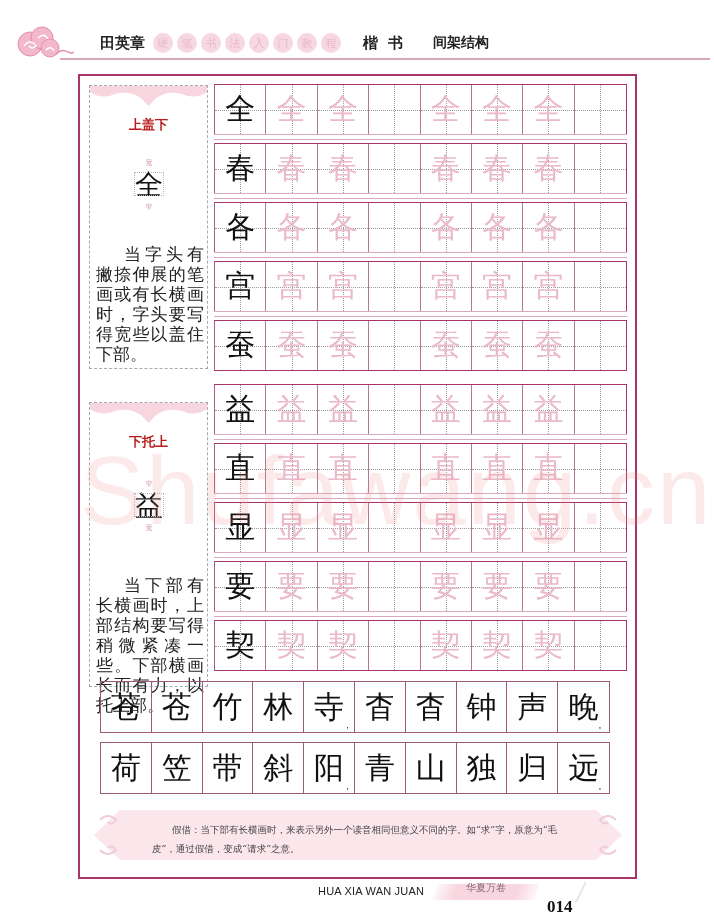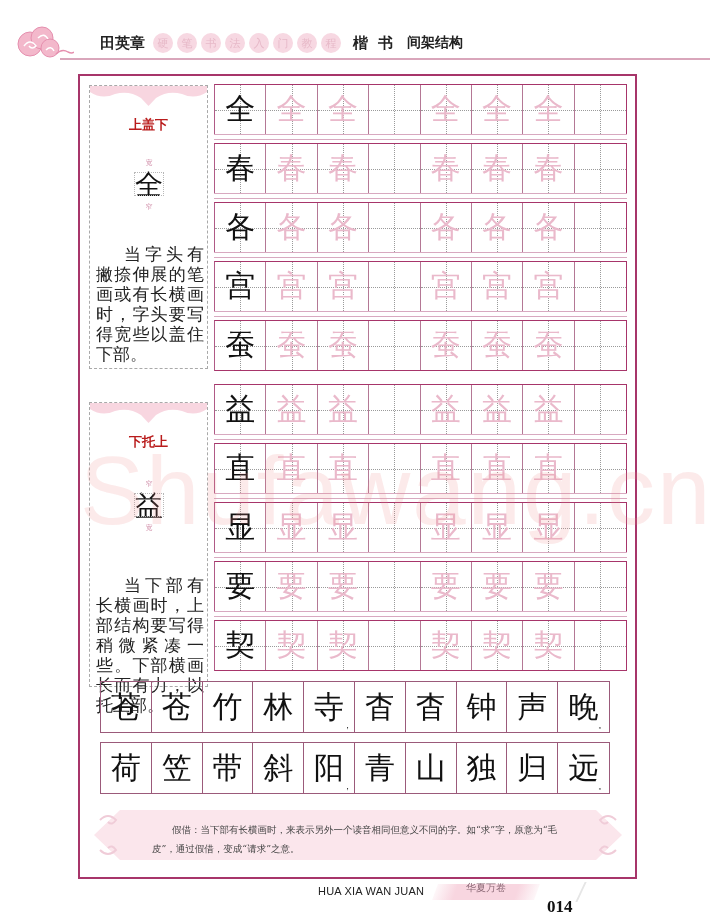--- a/index.html
+++ b/index.html
@@ -7,22 +7,22 @@
   body { position: relative; font-family: "DejaVu Serif", serif; color: #111; }
 
   
   .header { position: absolute; left: 0; top: 0; width: 648px; height: 70px; padding-left: 38px; }
   .cloud { position: absolute; left: 16px; top: 24px; width: 58px; height: 36px; }
   .header-line { position: absolute; left: 60px; top: 58px; width: 650px; height: 2px; background: #d9a6bb; }
   .header-title { position: absolute; left: 100px; top: 33px; display: flex; align-items: center; gap: 4px; font-family: "DejaVu Serif", serif; font-size: 15px; font-weight: bold; color: #222; }
   .header-title .author { margin-right: 4px; }
   .circles { display: flex; gap: 4px; margin-right: 6px; }
   .circle { width: 20px; height: 20px; border-radius: 50%; background: #f7d8e2; color: #e7b9c8; font-size: 11px; display: flex; align-items: center; justify-content: center; font-weight: normal; }
-  .header-title .style { margin-left: 2px; letter-spacing: 10px; }
-  .header-title .topic { margin-left: 0; font-size: 14px; }
+  .header-title .style { margin-left: 12px; letter-spacing: 10px; }
+  .header-title .topic { margin-left: 16px; font-size: 14px; }
 
   
   .frame { position: absolute; left: 78px; top: 74px; width: 559px; height: 805px; border: 2px solid #a7356a; }
 
   
   .panel { position: absolute; left: 89px; width: 119px; border: 1px dashed #a9a9a9; background: #fff; }
   .panel-1 { top: 85px; height: 284px; }
   .panel-2 { top: 402px; height: 285px; }
   .scallop { position: absolute; left: 0; top: 0; width: 117px; height: 22px; }
   .panel-title { position: absolute; top: 30px; width: 100%; text-align: center; font-family: "DejaVu Sans", sans-serif; font-size: 13px; font-weight: bold; color: #b91c1c; }

